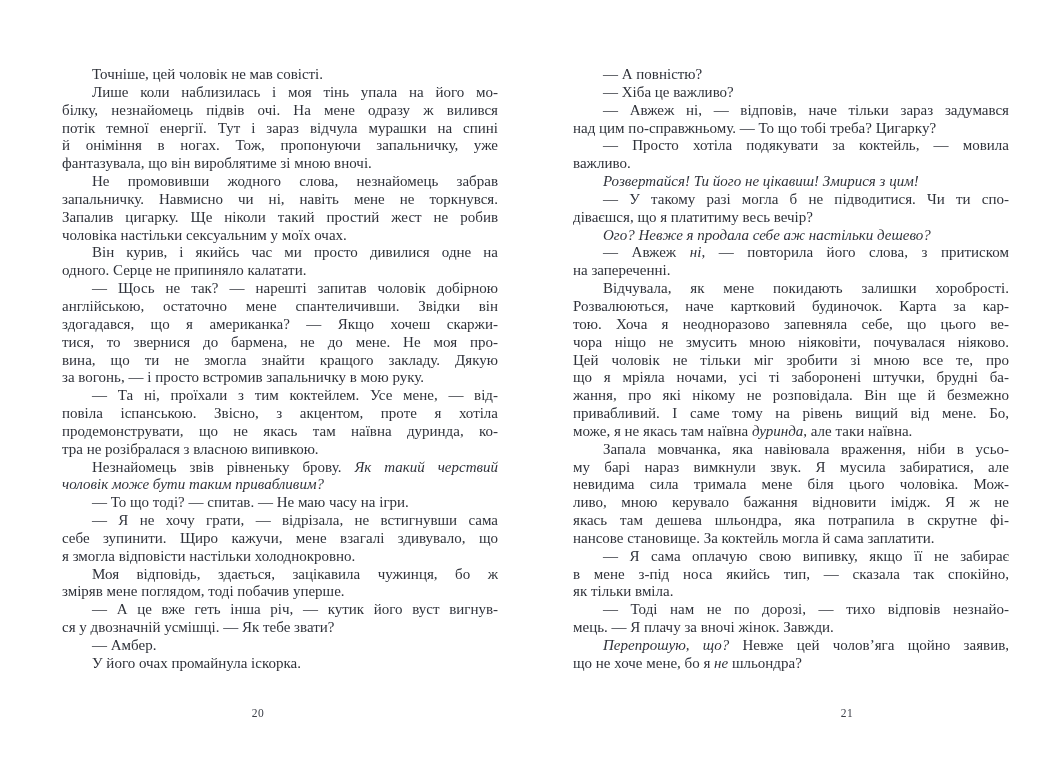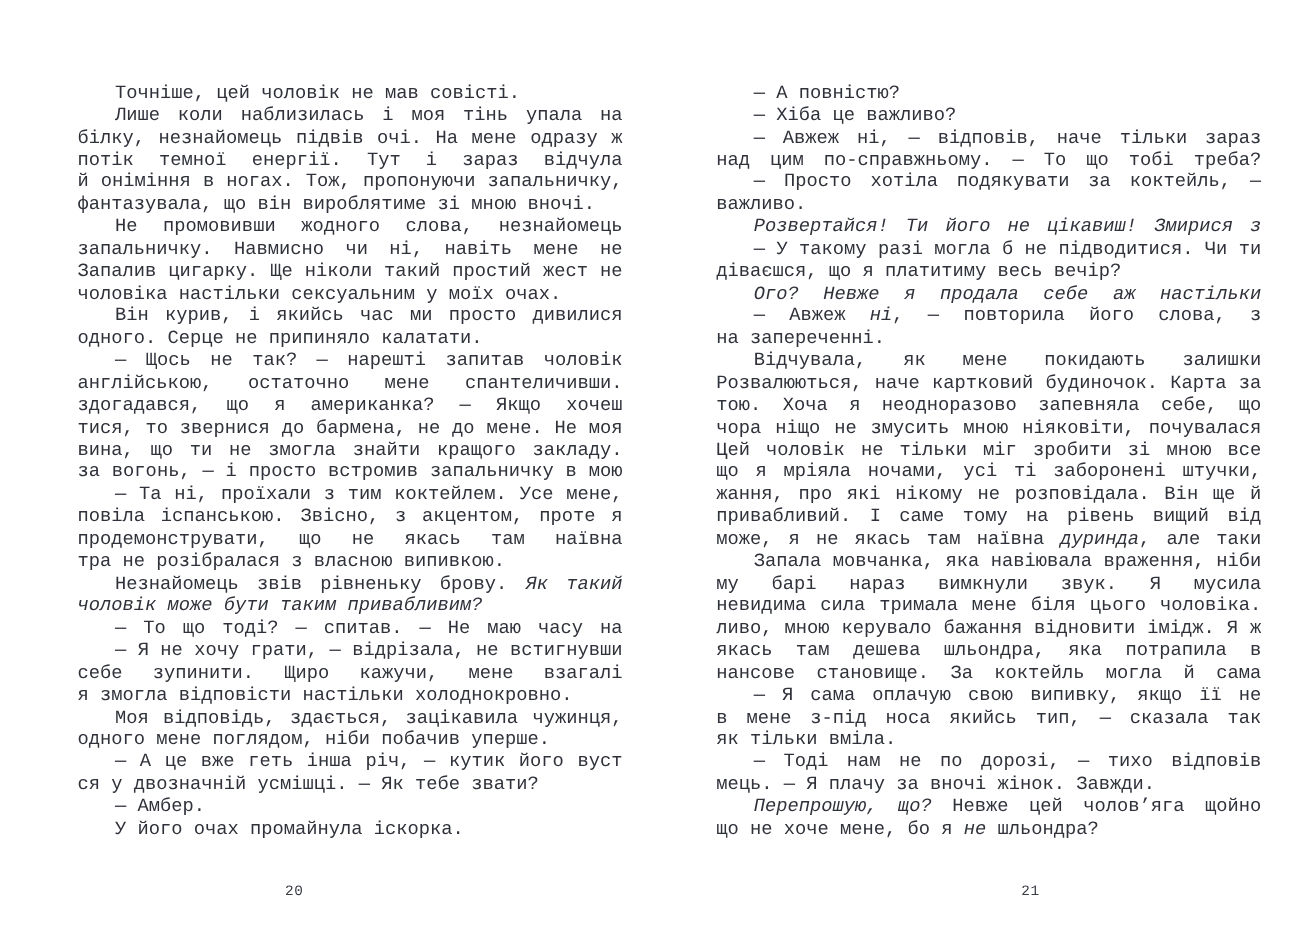--- a/index.html
+++ b/index.html
@@ -1,21 +1,21 @@
 <!DOCTYPE html>
 <html><head>
 <meta charset="utf-8">
 <style>
   html, body { margin: 0; padding: 0; }
   body { width: 1050px; height: 760px; background: #ffffff; overflow: hidden; }
   .spread {
     position: relative;
     width: 858px; height: 760px;
     background: #ffffff;
-    font-family: Liberation Mono, monospace;
+    font-family: Liberation Serif, serif;
     color: #2f323a;
   }
   .page-text {
     position: absolute;
     top: 66px;
     width: 436px;
     font-size: 15px;
   }
   .page-text.left  { left: 62px; }
   .page-text.right { left: 573px; }
@@ -27,20 +27,21 @@
     text-align-last: justify;
     white-space: normal;
   }
   .line.last { text-align-last: left; }
   .line.first { text-indent: 30px; }
   .it { font-style: italic; }
   .page-number {
     position: absolute;
     top: 707px;
     width: 60px;
+    text-align: center;
     font-size: 11.5px;
     letter-spacing: 0.5px;
     color: #3a3d46;
   }
   .page-number.left  { left: 228px; }
   .page-number.right { left: 817px; }
 </style>
 </head>
 <body>
 
@@ -68,21 +69,21 @@
       <div class="line"><span>повіла іспанською. Звісно, з акцентом, проте я хотіла</span></div>
       <div class="line"><span>продемонструвати, що не якась там наївна дуринда, ко-</span></div>
       <div class="line last"><span>тра не розібралася з власною випивкою.</span></div>
       <div class="line first"><span>Незнайомець звів рівненьку брову. </span><span class="it">Як такий черствий</span></div>
       <div class="line last"><span class="it">чоловік може бути таким привабливим?</span></div>
       <div class="line first last"><span>— То що тоді? — спитав. — Не маю часу на ігри.</span></div>
       <div class="line first"><span>— Я не хочу грати, — відрізала, не встигнувши сама</span></div>
       <div class="line"><span>себе зупинити. Щиро кажучи, мене взагалі здивувало, що</span></div>
       <div class="line last"><span>я змогла відповісти настільки холоднокровно.</span></div>
       <div class="line first"><span>Моя відповідь, здається, зацікавила чужинця, бо ж</span></div>
-      <div class="line last"><span>одного мене поглядом, ніби побачив уперше.</span></div>
+      <div class="line last"><span>зміряв мене поглядом, тоді побачив уперше.</span></div>
       <div class="line first"><span>— А це вже геть інша річ, — кутик його вуст вигнув-</span></div>
       <div class="line last"><span>ся у двозначній усмішці. — Як тебе звати?</span></div>
       <div class="line first last"><span>— Амбер.</span></div>
       <div class="line first last"><span>У його очах промайнула іскорка.</span></div>
     </div>
   <div class="page-text right">
       <div class="line first last"><span>— А повністю?</span></div>
       <div class="line first last"><span>— Хіба це важливо?</span></div>
       <div class="line first"><span>— Авжеж ні, — відповів, наче тільки зараз задумався</span></div>
       <div class="line last"><span>над цим по-справжньому. — То що тобі треба? Цигарку?</span></div>

